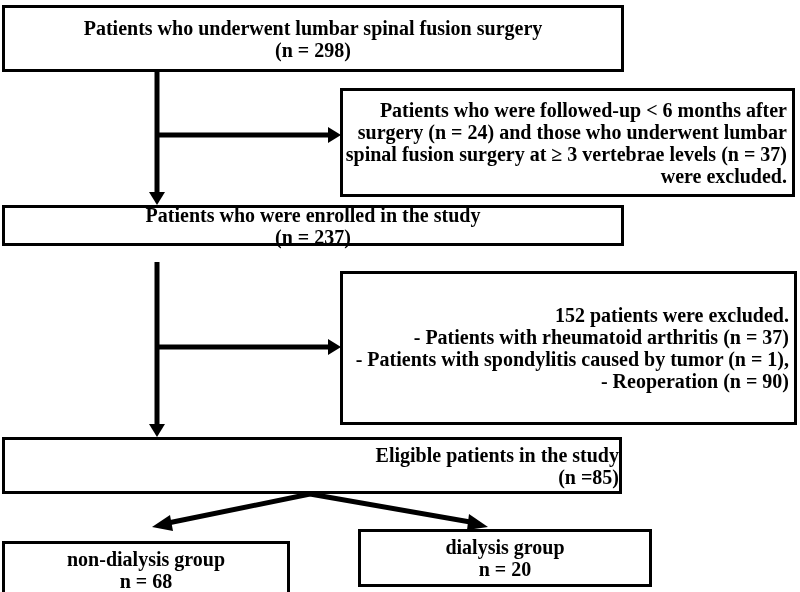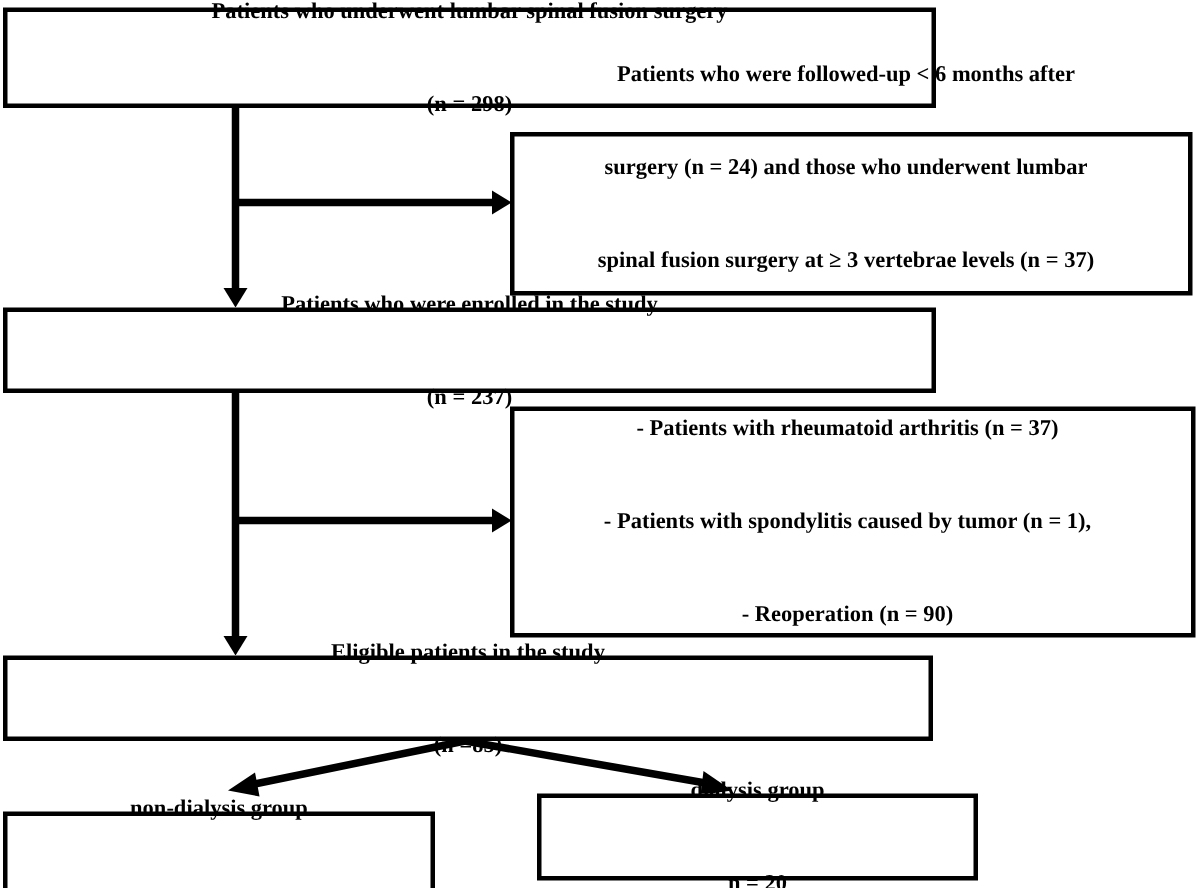--- a/index.html
+++ b/index.html
@@ -16,49 +16,48 @@
     overflow: hidden;
     font-family: "Liberation Serif", "DejaVu Serif", serif;
   }
   .node {
     position: absolute;
     box-sizing: border-box;
     border: 3px solid #000000;
     background: #ffffff;
     color: #000000;
     font-weight: bold;
-    font-size: 15px;
+    font-size: 20px;
     line-height: 22px;
     display: flex;
     flex-direction: column;
     justify-content: center;
     z-index: 3;
-    gap: 40px;
   }
   .node.center {
     align-items: center;
     text-align: center;
   }
   .node.left {
-    align-items: center;
+    align-items: flex-end;
     text-align: left;
     padding-left: 9px;
-    padding-right: 16px;
+    padding-right: 5px;
   }
   .node .line {
     white-space: nowrap;
     display: block;
   }
 
   
   #box-enrolled-source { left: 2px;   top: 5px;   width: 622px; height: 67px; }
   #box-excluded-1      { left: 340px; top: 88px;  width: 455px; height: 109px; }
-  #box-enrolled        { left: 2px;   top: 205px; width: 622px; height: 57px; }
+  #box-enrolled        { left: 2px;   top: 205px; width: 622px; height: 41px; }
   #box-excluded-2      { left: 340px; top: 271px; width: 457px; height: 154px; }
-  #box-eligible        { left: 2px;   top: 437px; width: 620px; height: 57px; }
+  #box-eligible        { left: 2px;   top: 437px; width: 620px; height: 57px; align-items: flex-end; }
   #box-nondialysis     { left: 2px;   top: 529px; width: 288px; height: 58px; margin-top: 12px; }
   #box-dialysis        { left: 358px; top: 529px; width: 294px; height: 58px; }
 
   
   #connectors {
     position: absolute;
     left: 0;
     top: 0;
     width: 800px;
     height: 592px;
@@ -126,20 +125,21 @@
     <span class="line">spinal fusion surgery at ≥ 3 vertebrae levels (n = 37)</span>
     <span class="line">were excluded.</span>
   </div>
 
   <div class="node center" id="box-enrolled">
     <span class="line">Patients who were enrolled in the study</span>
     <span class="line">(n = 237)</span>
   </div>
 
   <div class="node left" id="box-excluded-2">
+    <span class="line">152 patients were excluded.</span>
     <span class="line">- Patients with rheumatoid arthritis (n = 37)</span>
     <span class="line">- Patients with spondylitis caused by tumor (n = 1),</span>
     <span class="line">- Reoperation (n = 90)</span>
   </div>
 
   <div class="node center" id="box-eligible">
     <span class="line">Eligible patients in the study</span>
     <span class="line">(n =85)</span>
   </div>
 

